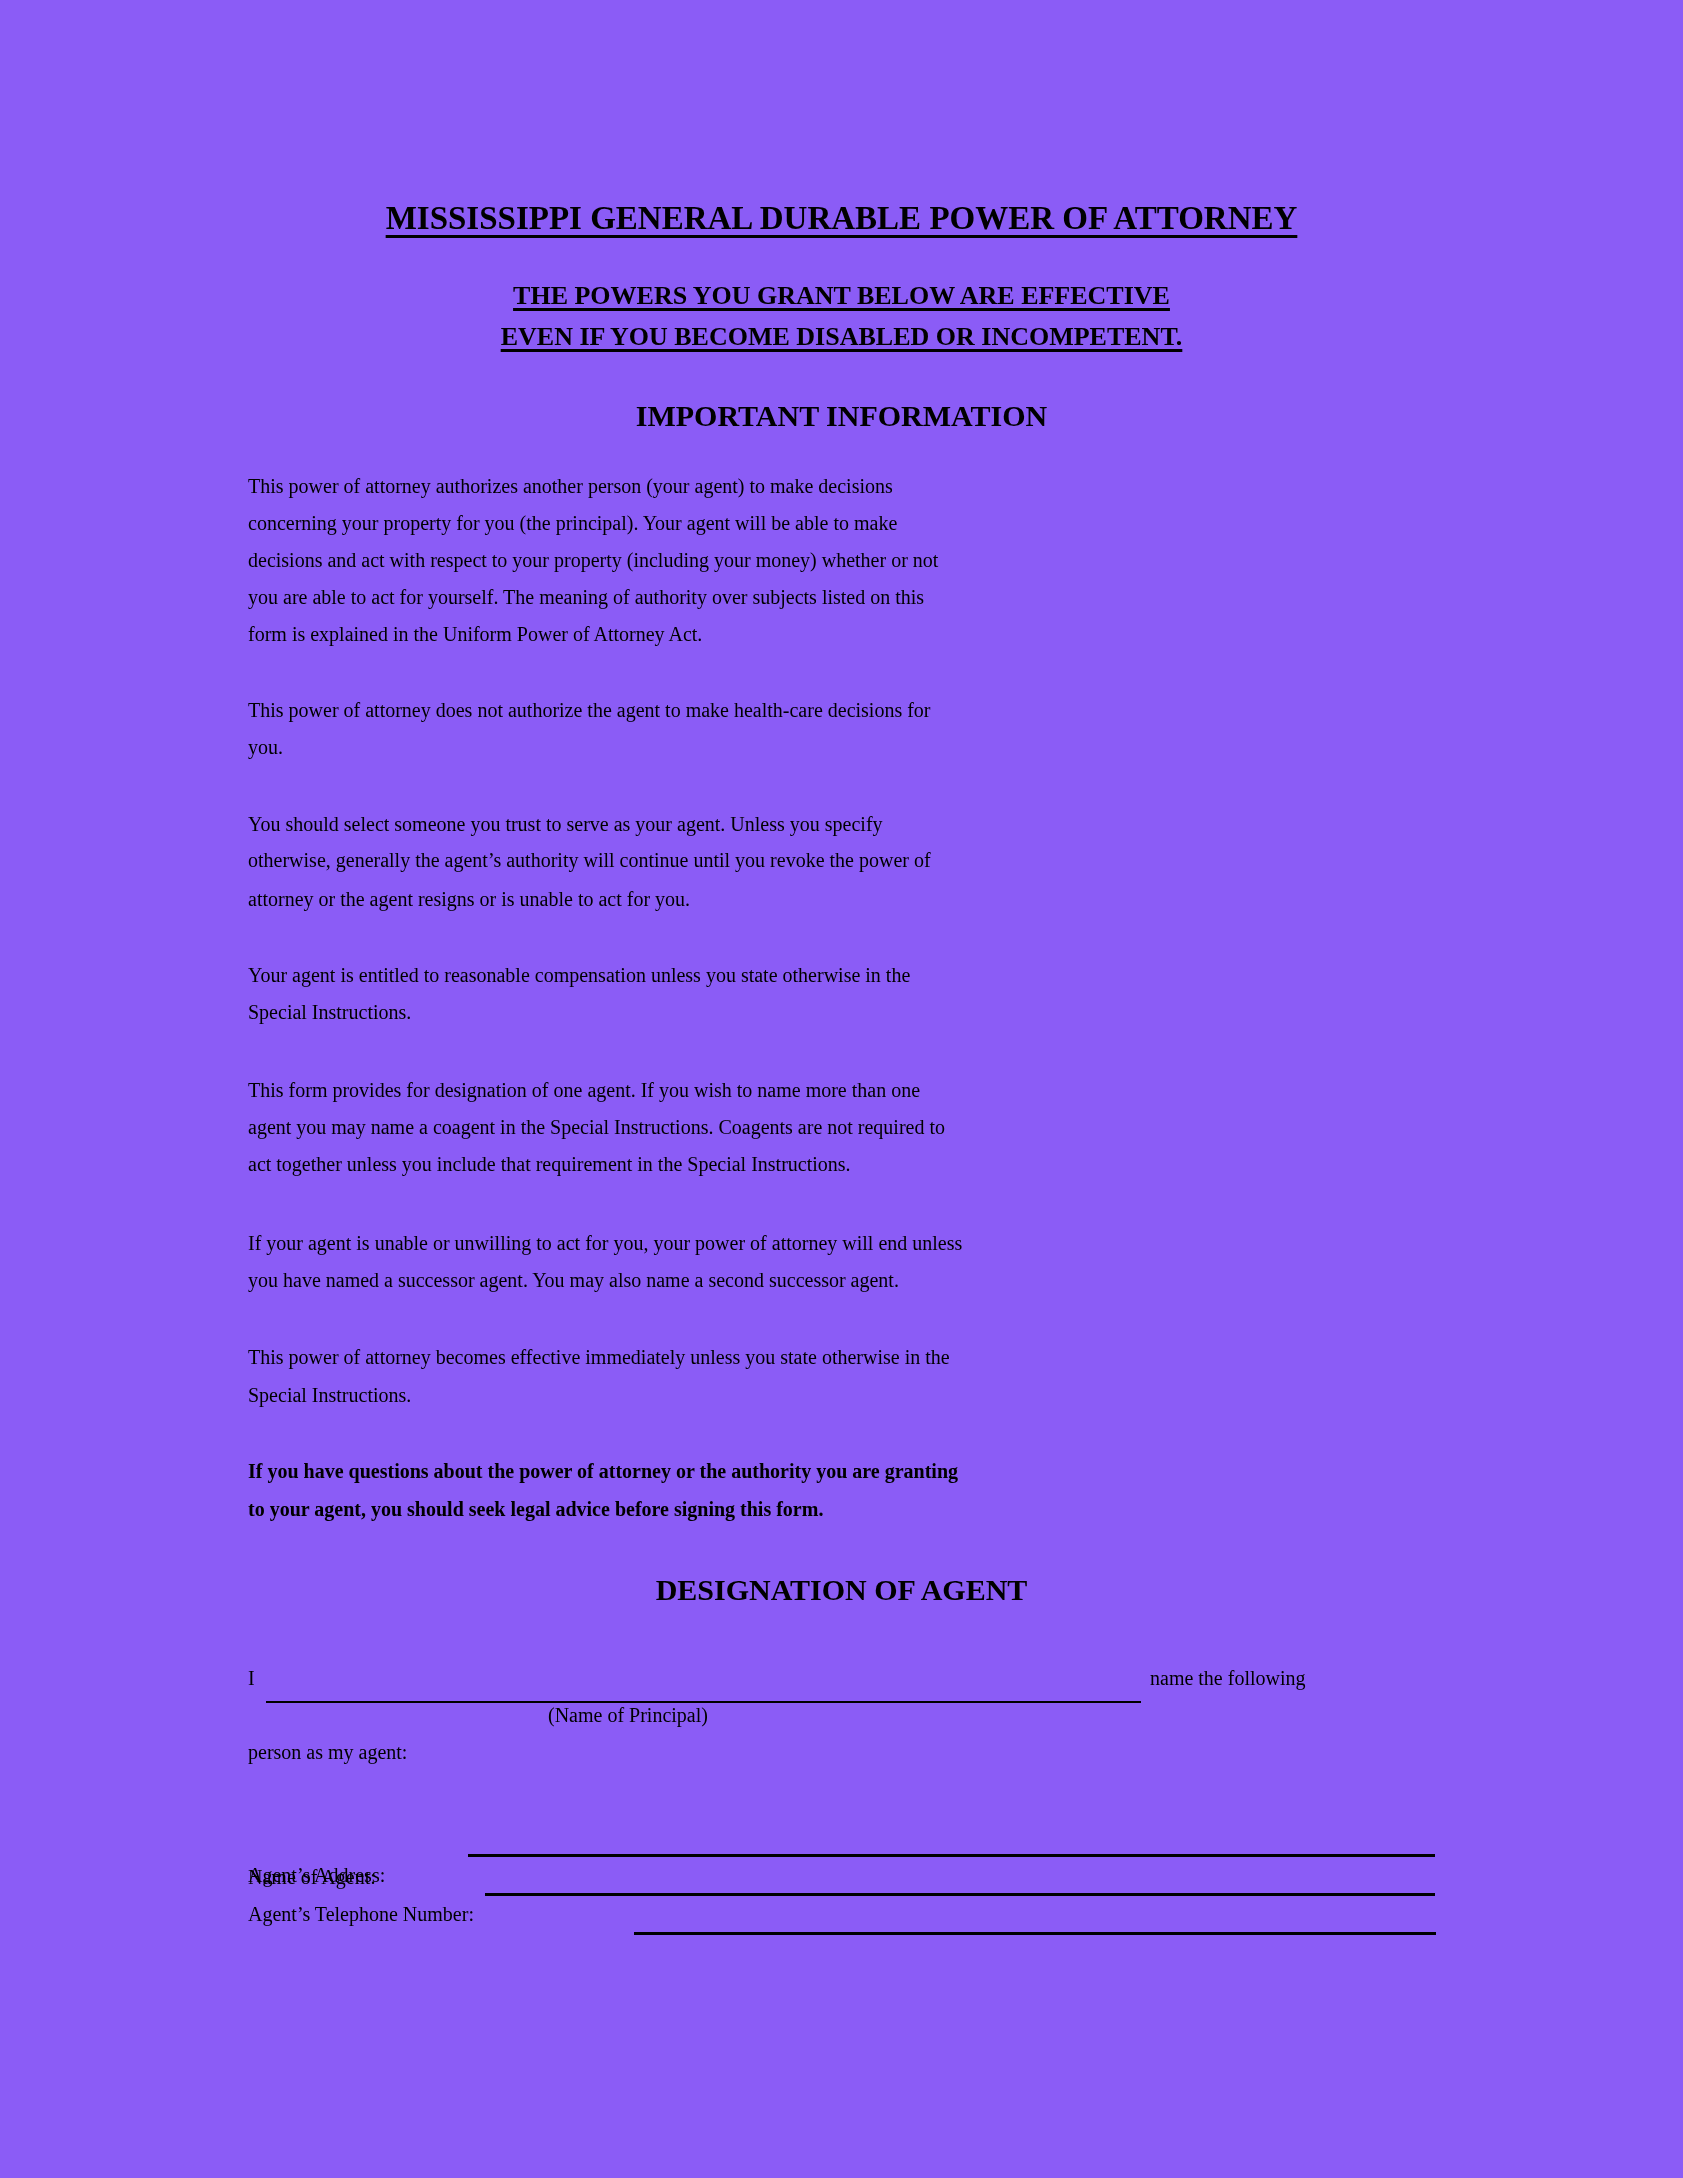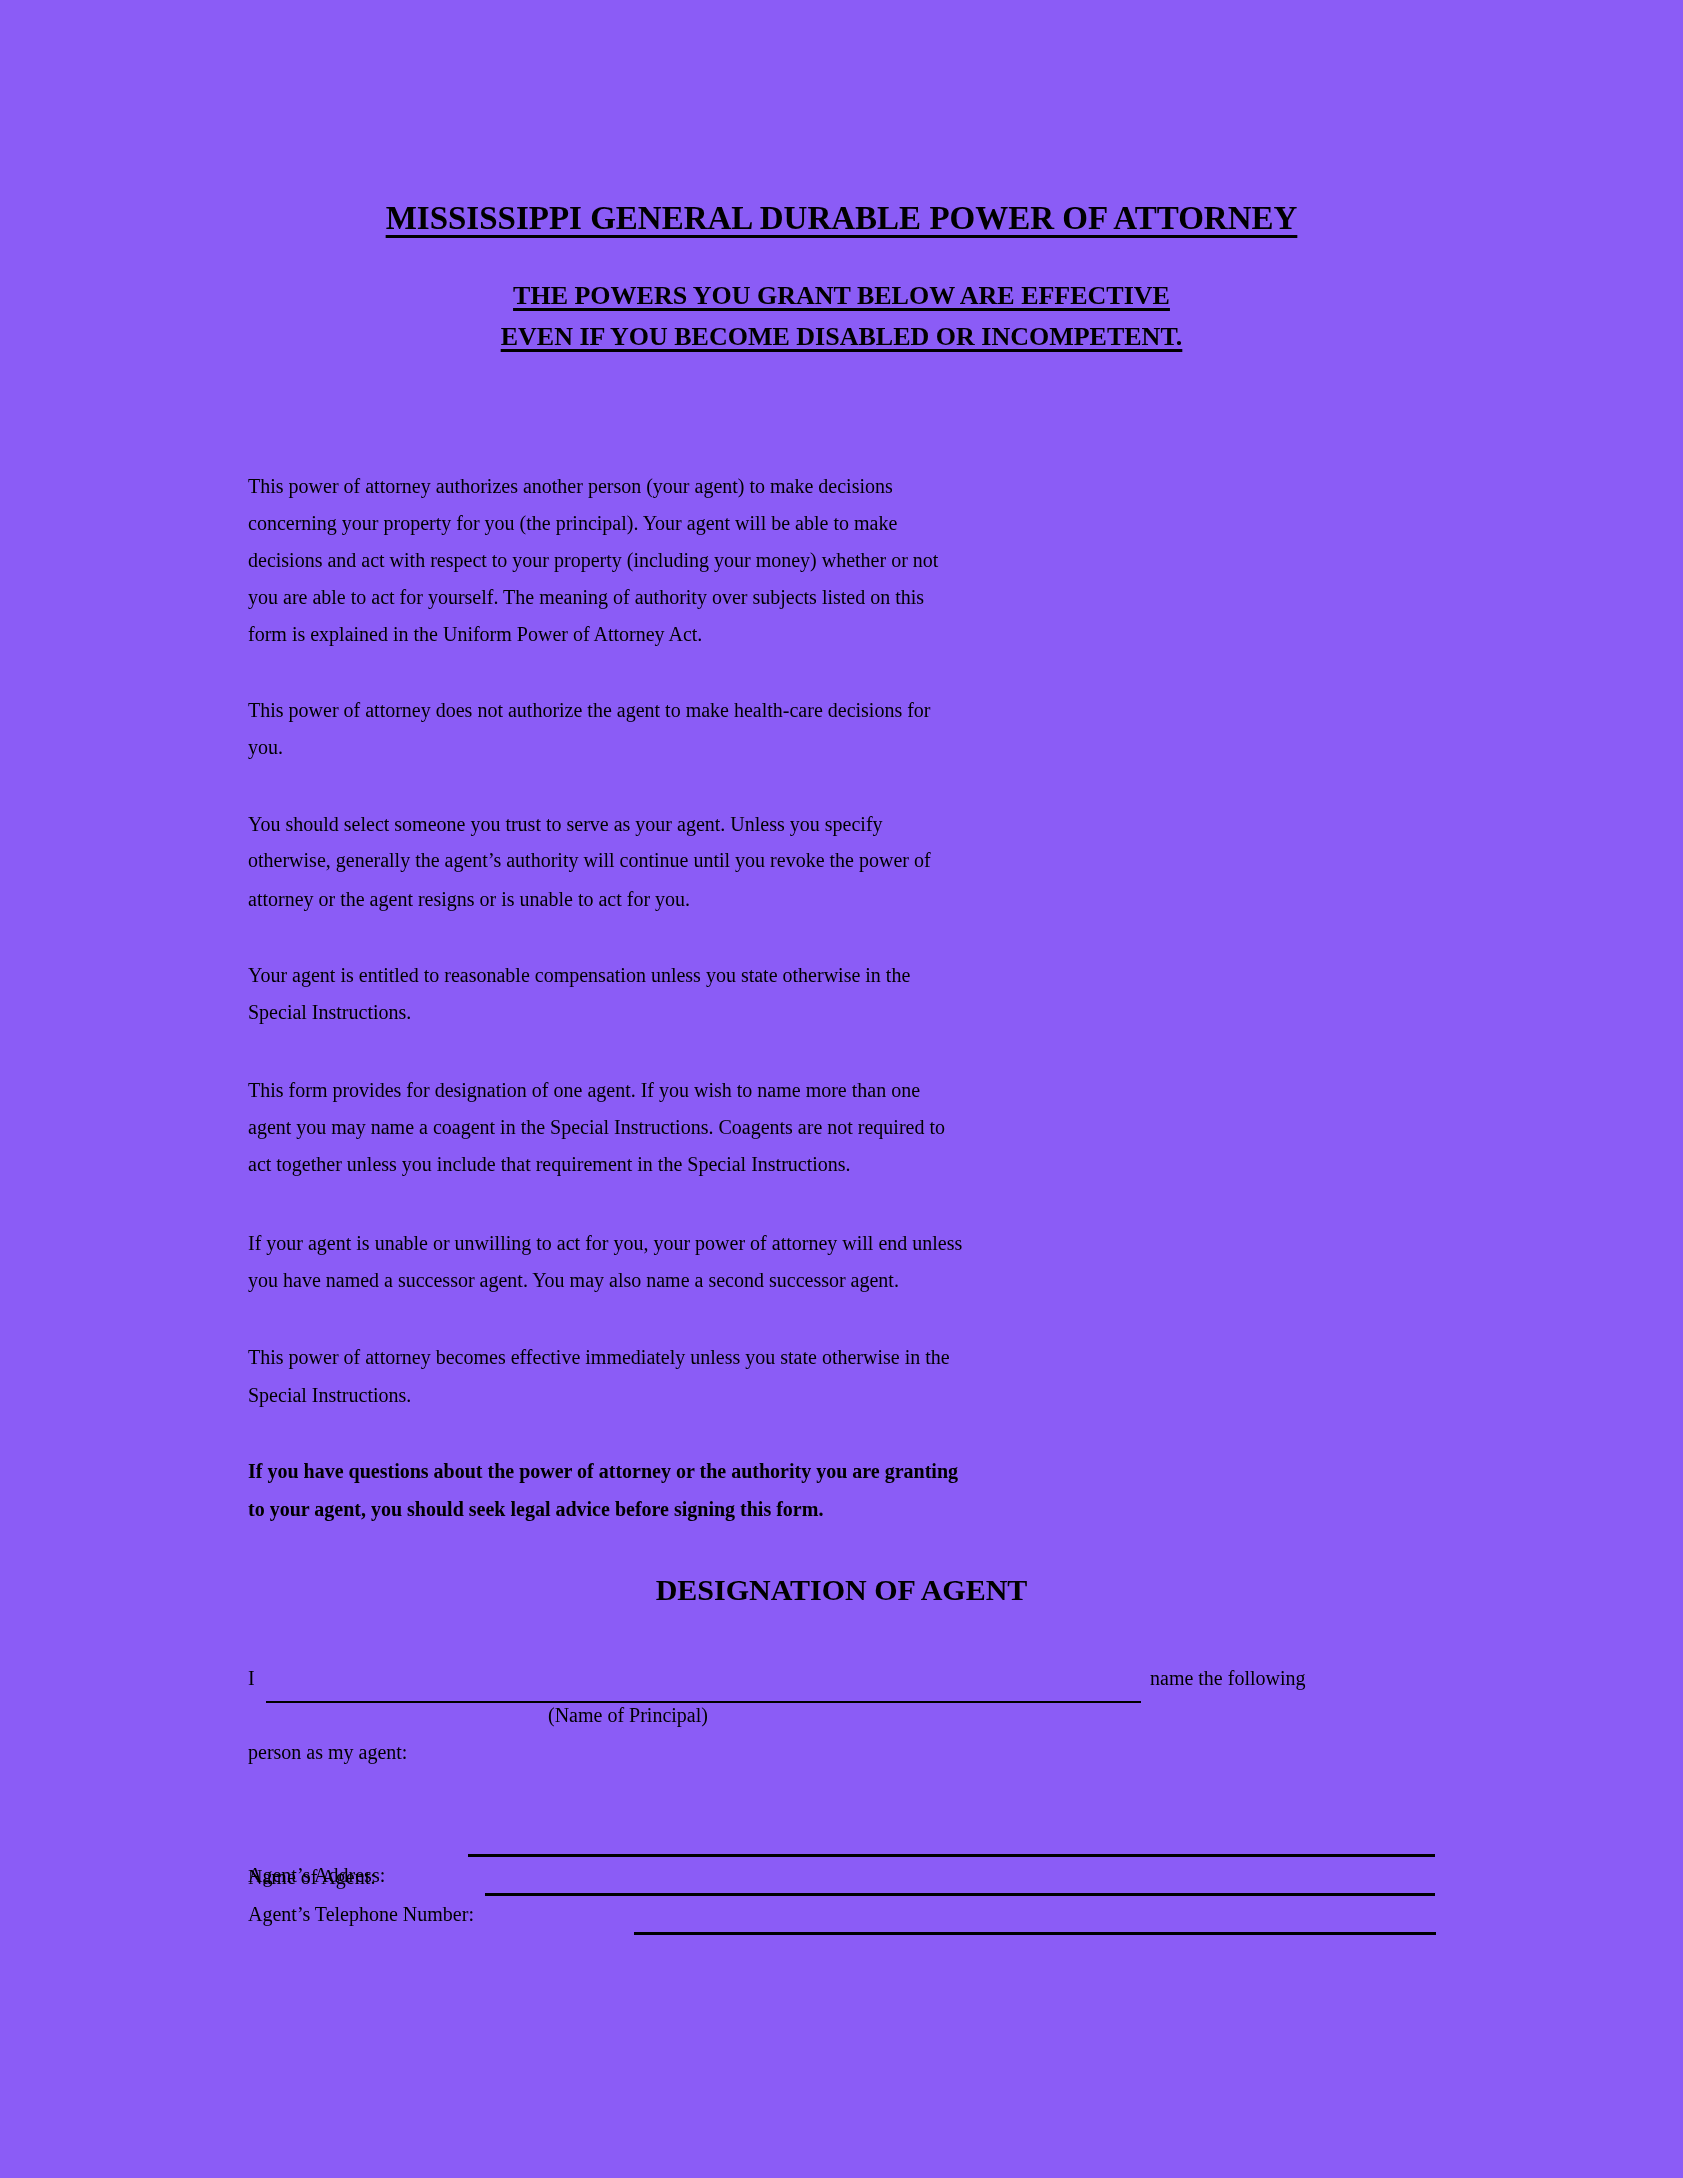--- a/index.html
+++ b/index.html
@@ -23,20 +23,21 @@
 </head>
 <body>
 
 <div class="page">
 
   <div class="ln ctr title" style="top:202px;">MISSISSIPPI GENERAL DURABLE POWER OF ATTORNEY</div>
 
   <div class="ln ctr sub" style="top:283px;">THE POWERS YOU GRANT BELOW ARE EFFECTIVE</div>
   <div class="ln ctr sub" style="top:324px;">EVEN IF YOU BECOME DISABLED OR INCOMPETENT.</div>
 
+  <div class="ln ctr heading" style="top:401px;">IMPORTANT INFORMATION</div>
 
   <div>
     <div class="ln body-l" style="top:476px;">This power of attorney authorizes another person (your agent) to make decisions</div>
     <div class="ln body-l" style="top:513px;">concerning your property for you (the principal). Your agent will be able to make</div>
     <div class="ln body-l" style="top:550px;">decisions and act with respect to your property (including your money) whether or not</div>
     <div class="ln body-l" style="top:587px;">you are able to act for yourself. The meaning of authority over subjects listed on this</div>
     <div class="ln body-l" style="top:624px;text-align:right;">form is explained in the Uniform Power of Attorney Act.</div>
   </div>
 
   <div>

